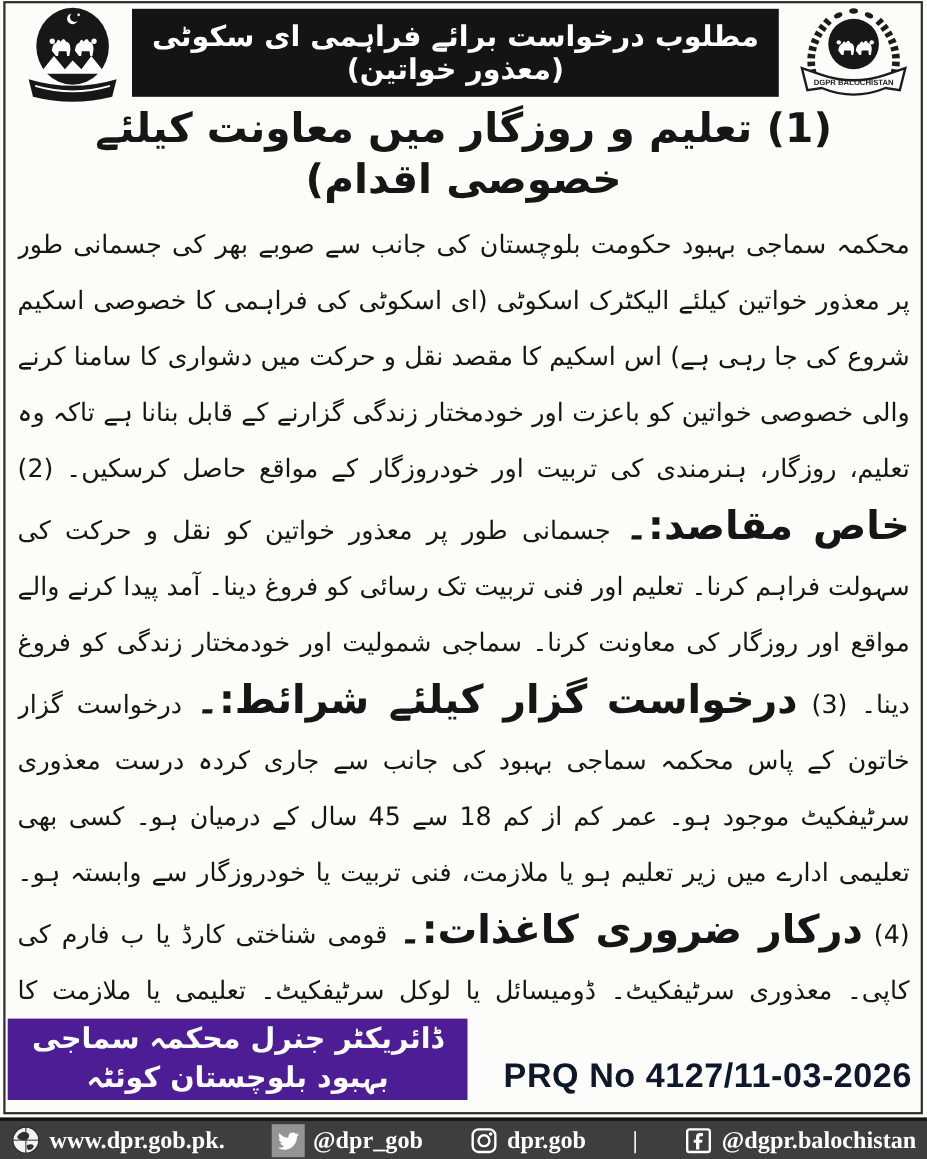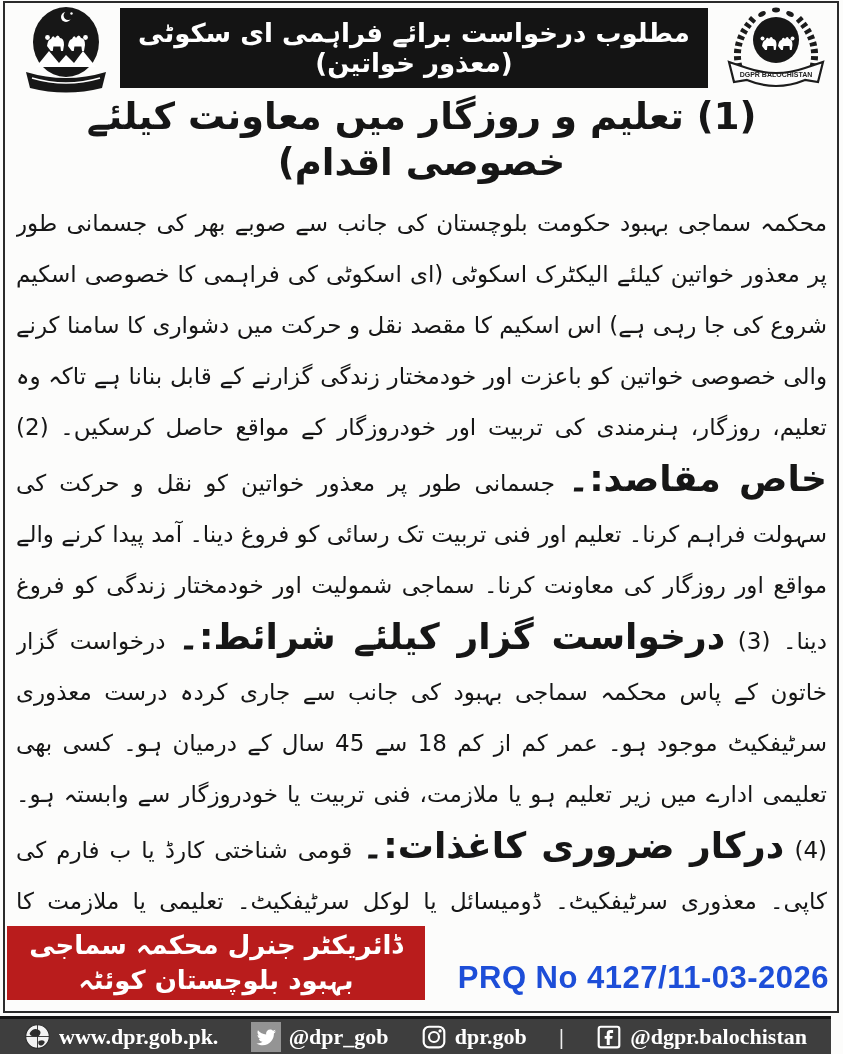--- a/index.html
+++ b/index.html
@@ -31,36 +31,36 @@
   .body-text{
     position:absolute;left:16px;right:16px;top:198px;height:718px;
     direction:rtl;text-align:justify;
     font-size:23px;line-height:51px;overflow:hidden;
   }
   .body-text .seg{font-weight:normal;}
   .body-text .seg.bold{font-weight:bold;font-size:36px;}
   
   .sig-box{
     position:absolute;left:7px;top:926px;width:418px;height:74px;
-    background:#b91c1c;color:#fff;
+    background:#4c1d95;color:#fff;
     display:flex;flex-direction:column;align-items:center;justify-content:center;
     direction:rtl;font-weight:bold;font-size:26px;line-height:35px;text-align:center;
   }
   .prq{
     position:absolute;right:14px;top:960px;
     font-family:"Liberation Sans","DejaVu Sans",sans-serif;
-    font-weight:bold;font-size:31px;letter-spacing:0.5px;color:#1d4ed8;
+    font-weight:bold;font-size:31px;letter-spacing:0.5px;color:#0f172a;
     white-space:nowrap;
   }
   
   .social-bar{
-    position:absolute;left:0;right:12px;bottom:0;height:38px;
+    position:absolute;left:0;right:0;bottom:0;height:38px;
     background:#3e3e3e;border-top:3px solid #141414;
     display:flex;align-items:center;justify-content:space-between;
-    padding:0 24px;color:#fff;
+    padding:0 10px;color:#fff;
     font-family:"Liberation Serif","DejaVu Serif",serif;
     font-weight:bold;font-size:22px;white-space:nowrap;
   }
   .social-group{display:flex;align-items:center;gap:8px;}
   .icon{display:inline-flex;align-items:center;justify-content:center;}
   .tw-tile{width:30px;height:30px;background:#949494;display:inline-flex;align-items:center;justify-content:center;}
   .sep{color:#eee;font-weight:bold;}
 </style>
 </head>
 <body>

